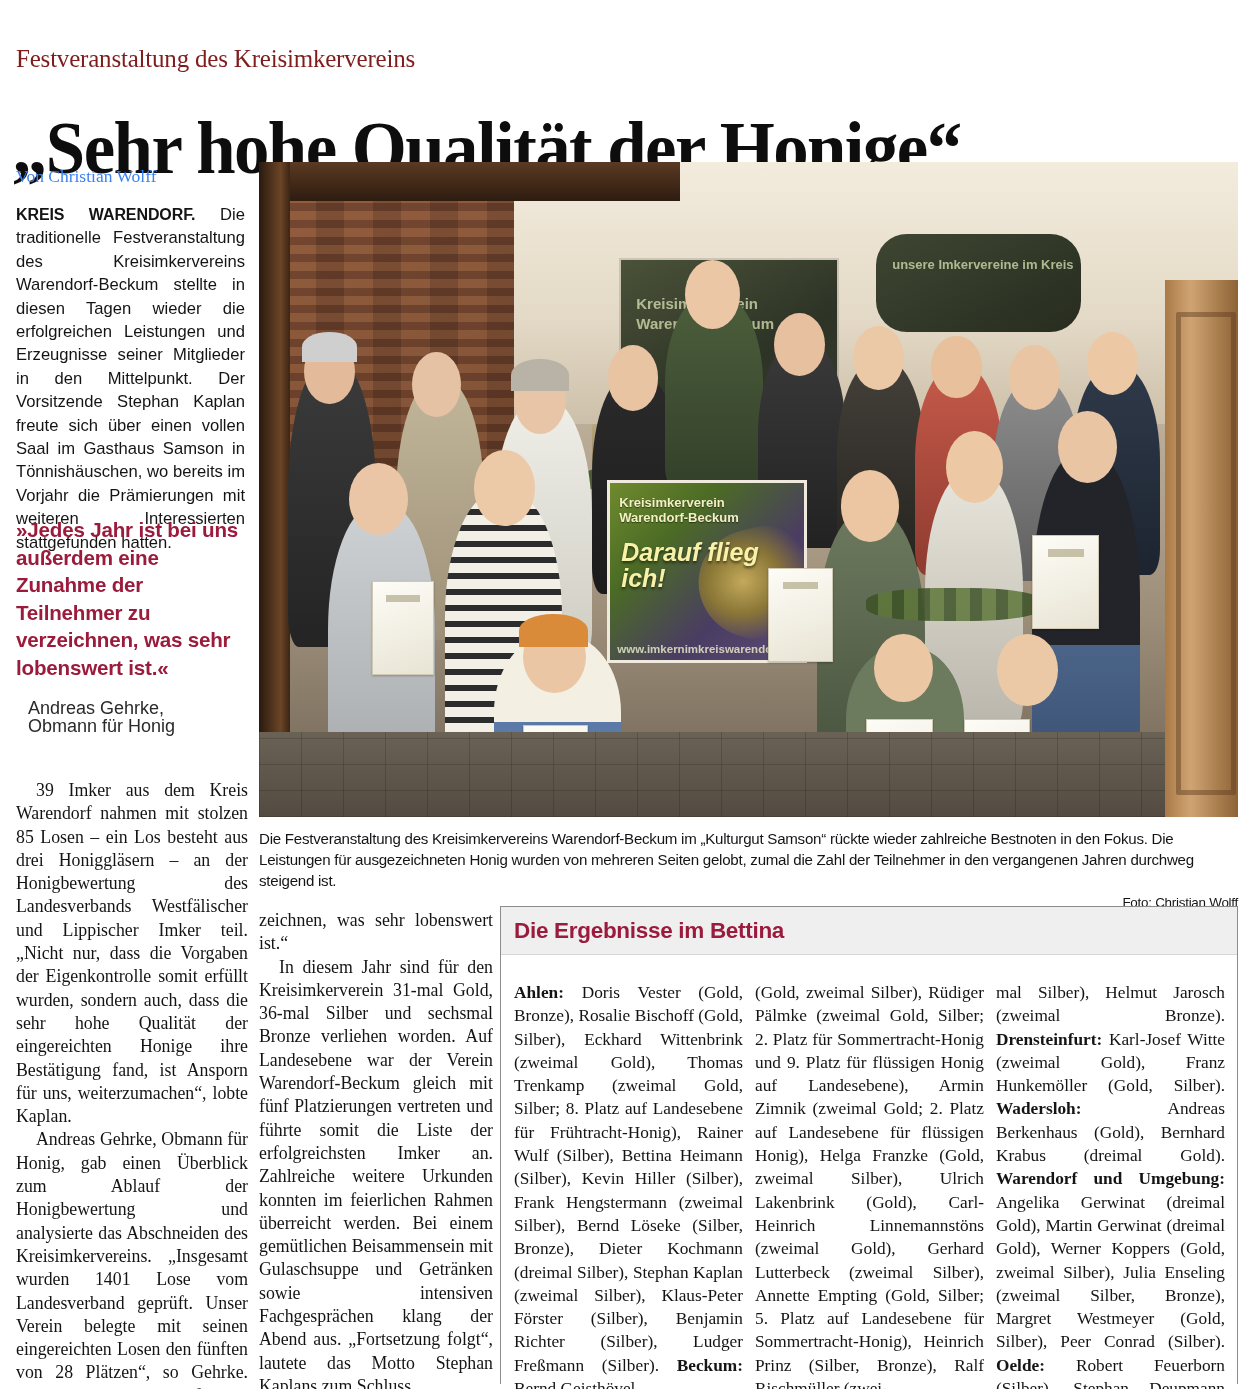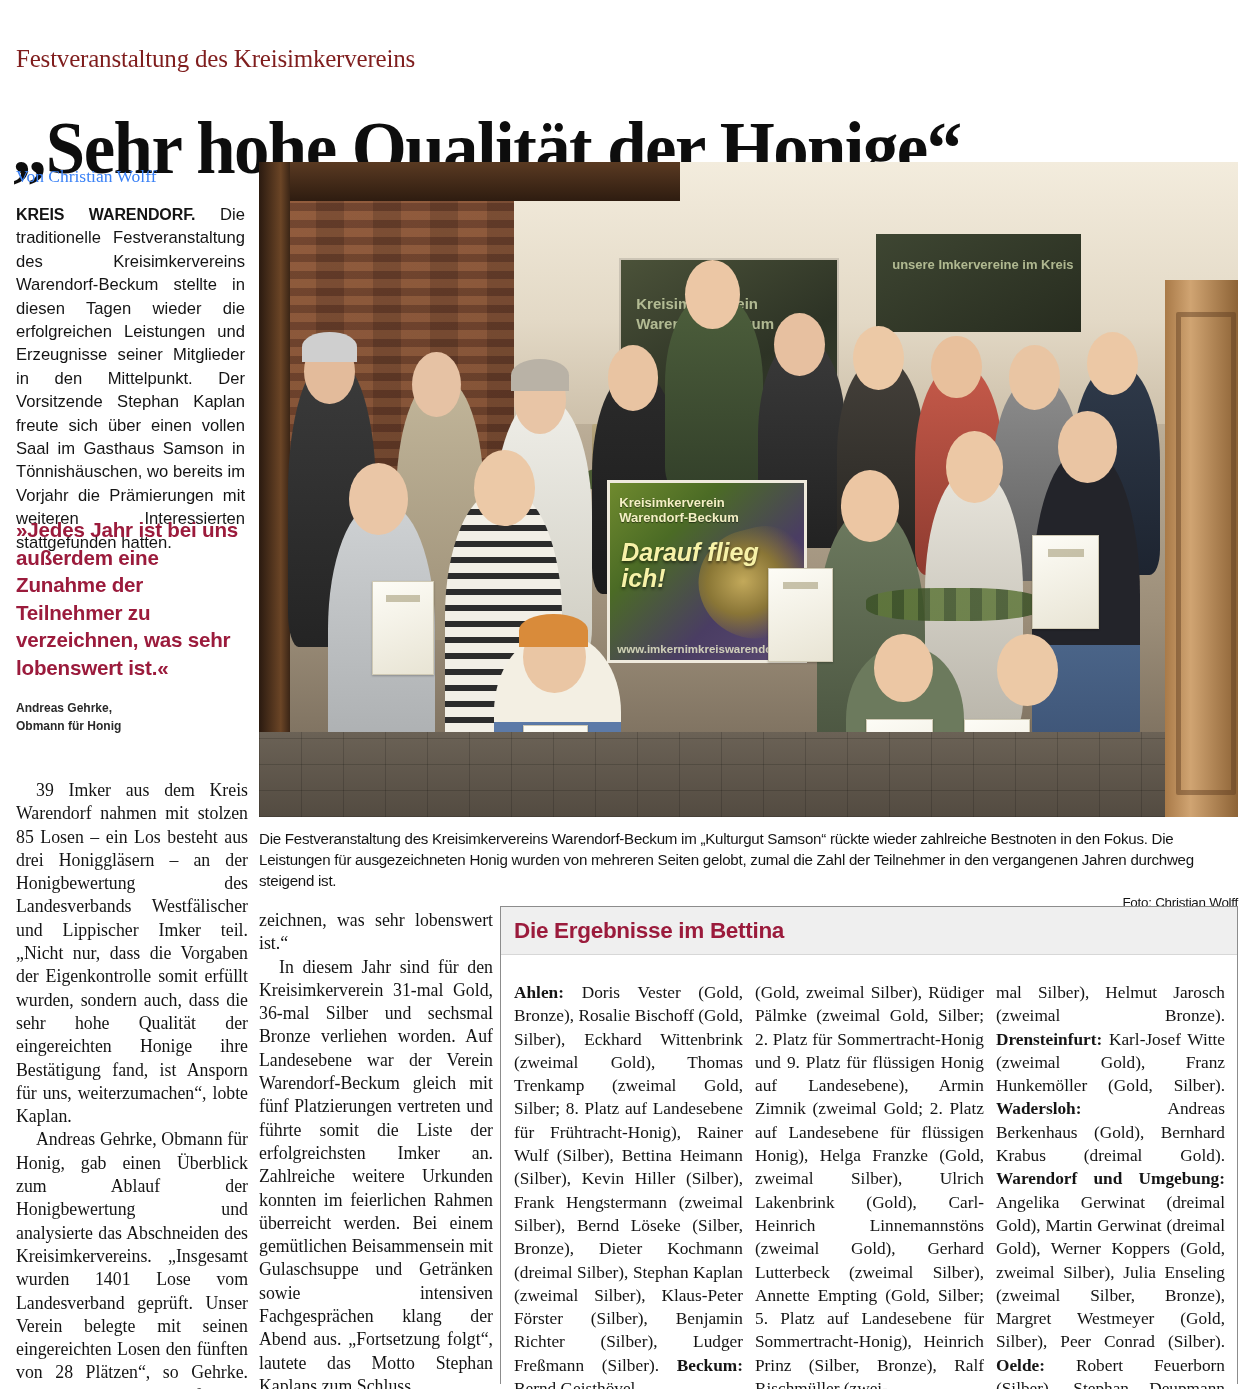--- a/index.html
+++ b/index.html
@@ -92,28 +92,27 @@
     width: 224px;
     font-family: "Liberation Sans", sans-serif;
     font-weight: 700;
     font-size: 20.6px;
     line-height: 27.6px;
     color: #9b1b3c;
     letter-spacing: -0.2px;
   }
   .pullquote-attrib {
     position: absolute;
-    left: 16px;
+    left: 28px;
     top: 699px;
     width: 220px;
     font-family: "Liberation Sans", sans-serif;
-    font-size: 12px;
+    font-size: 18px;
     line-height: 18px;
     color: #2a2a2a;
-    font-weight: bold;
   }
 
   .col-left-2 {
     position: absolute;
     left: 16px;
     top: 779px;
     width: 232px;
     font-size: 17.8px;
     line-height: 23.3px;
     text-align: justify;
@@ -201,20 +200,21 @@
   }
   .ph-banner-dark span {
     position: absolute; left: 7%; top: 20%;
     color: #d9e2b4; font-family: "Liberation Sans", sans-serif;
     font-size: 15px; font-weight: 700; opacity: 0.75; line-height: 20px;
   }
   .ph-banner-right {
     position: absolute;
     left: 63%; top: 11%; width: 21%; height: 15%;
     background: linear-gradient(150deg, #3e4632, #272c1f);
+    border-radius: 31px;
   }
   .ph-banner-right span {
     position: absolute; left: 8%; top: 22%;
     color: #cfd8aa; font-family: "Liberation Sans", sans-serif;
     font-size: 13px; font-weight: 700; opacity: 0.8; line-height: 17px;
   }
   
   .ph-clubbanner {
     position: absolute;
     left: 35.5%; top: 48.5%; width: 20.5%; height: 28%;

